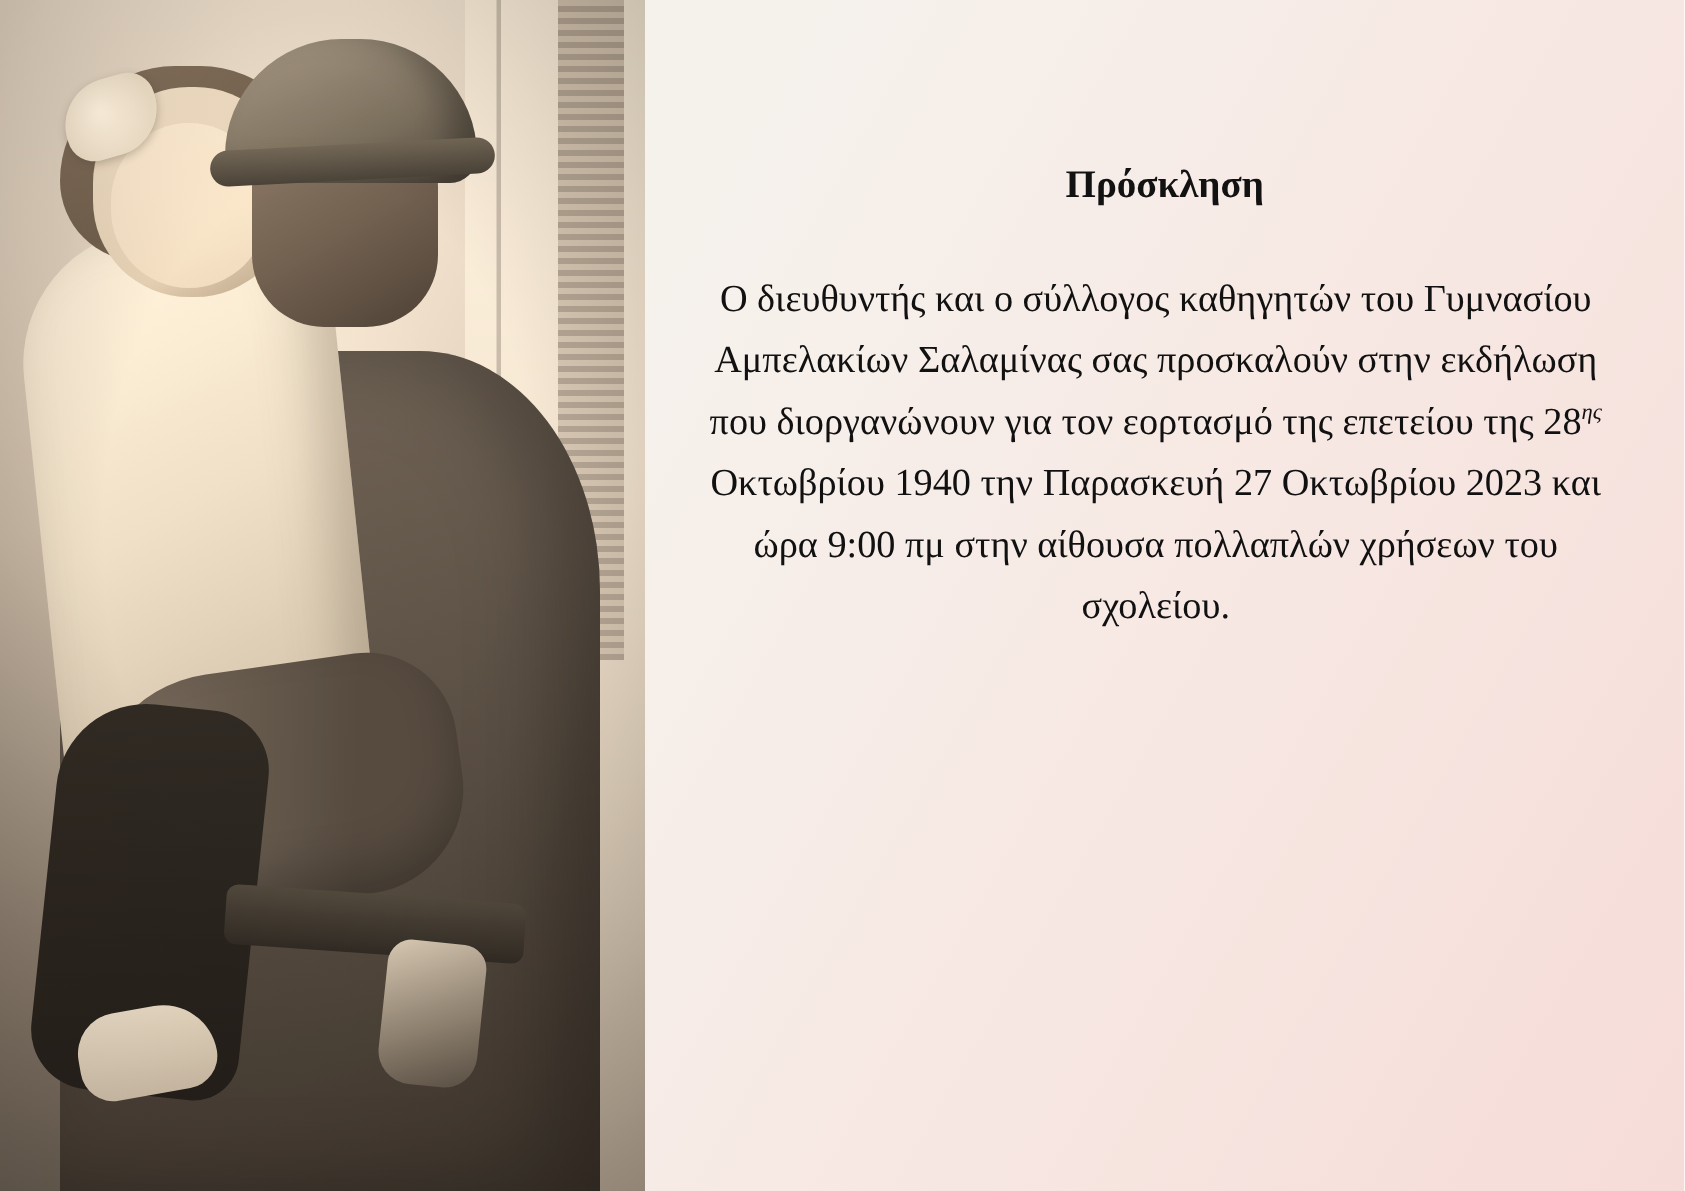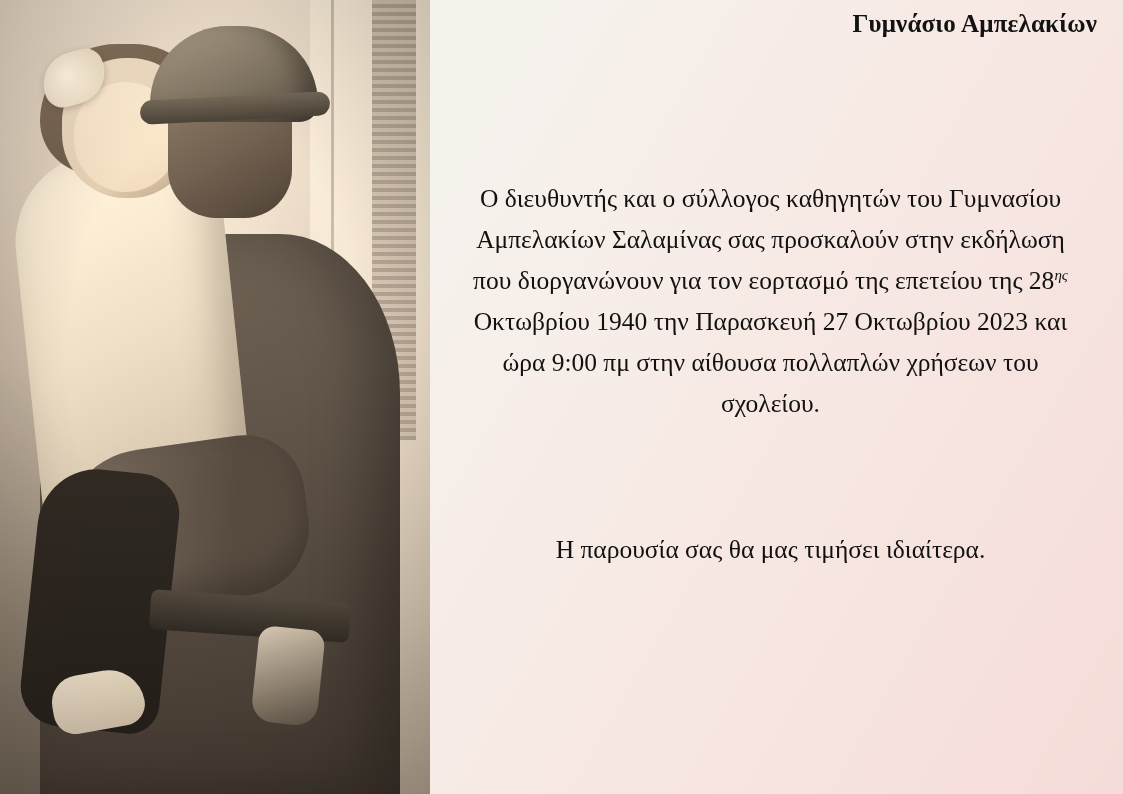--- a/index.html
+++ b/index.html
@@ -291,23 +291,22 @@
       <div class="soldier-arm"></div>
       <div class="child-legs"></div>
       <div class="child-shoe"></div>
       <div class="belt"></div>
       <div class="canteen"></div>
       <div class="photo-vignette"></div>
     </div>
   </div>
 
   <div class="content">
-    <div class="school-name">Γυμνάσιο Αμπελακίων</div>
-
+
+    <div class="invitation-title">Πρόσκληση</div>
 
     <div class="body-text">
       <span>Ο διευθυντής και ο σύλλογος καθηγητών του Γυμνασίου Αμπελακίων Σαλαμίνας σας προσκαλούν στην εκδήλωση που διοργανώνουν για τον εορτασμό της επετείου της 28</span><sup>ης</sup><span> Οκτωβρίου 1940  την Παρασκευή 27 Οκτωβρίου 2023 και ώρα 9:00 πμ στην αίθουσα πολλαπλών χρήσεων του σχολείου.</span>
     </div>
 
-    <div class="closing-text">Η παρουσία σας θα μας τιμήσει ιδιαίτερα.</div>
   </div>
 
 </div>
 
 </body></html>

